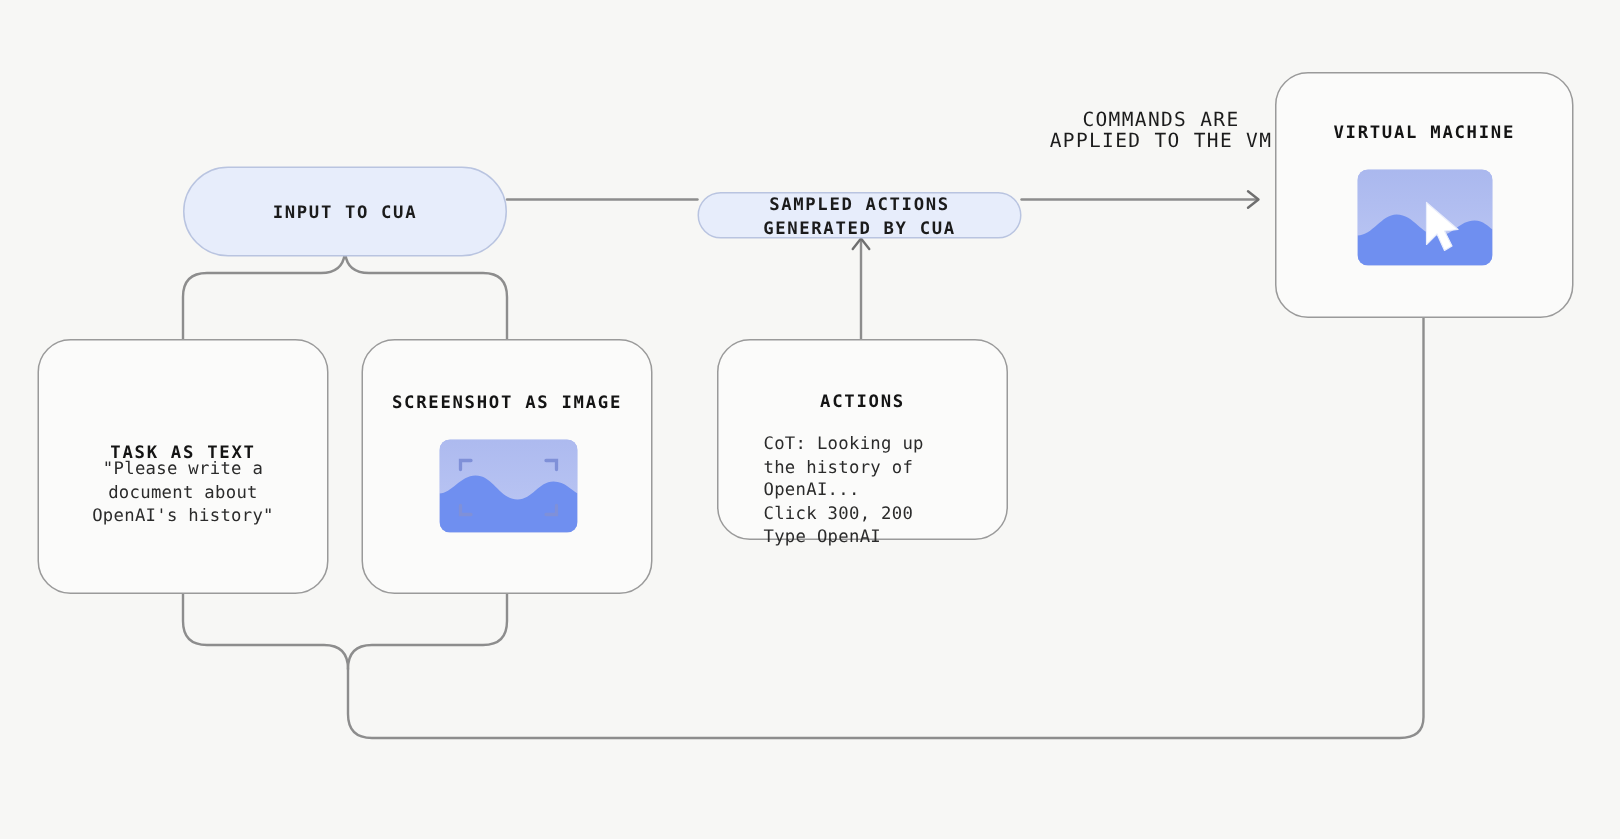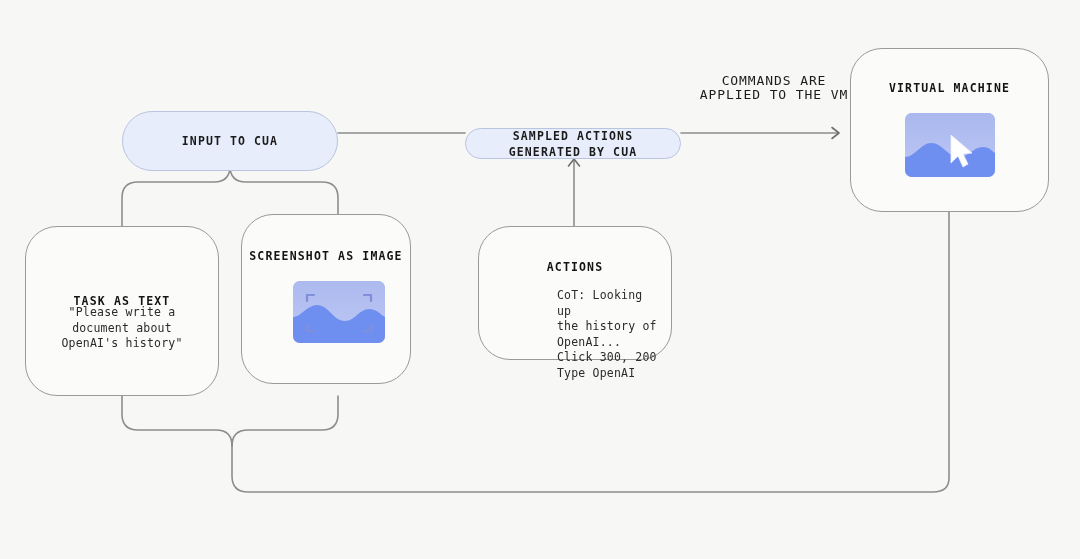--- a/index.html
+++ b/index.html
@@ -53,21 +53,21 @@
     letter-spacing: 1.1px;
     line-height: 16px;
     box-sizing: border-box;
   }
 
   
   .card {
     position: absolute;
     background: #fbfbfa;
     border: 1.4px solid #9a9a9a;
-    border-radius: 32px;
+    border-radius: 22px;
     box-sizing: border-box;
   }
   .card-title {
     position: absolute;
     left: 0; right: 0;
     text-align: center;
     font-weight: bold;
     font-size: 11.5px;
     letter-spacing: 1.15px;
     color: #141414;
@@ -79,21 +79,20 @@
     font-size: 11.5px;
     line-height: 15.5px;
     color: #2b2b2b;
     letter-spacing: 0.2px;
     white-space: pre-line;
   }
   .card-body.left {
     text-align: left;
     left: 30px;
     right: 10px;
-    margin-left: 48px;
   }
 
   
   .edge-label {
     position: absolute;
     text-align: center;
     font-size: 13px;
     line-height: 14px;
     letter-spacing: 0.9px;
     color: #1c1c1c;
@@ -167,21 +166,21 @@
   <div class="edge-label" style="left:694px; top:74px; width:160px;">COMMANDS ARE
 APPLIED TO THE VM</div>
 
   <div class="card" style="left:25px; top:226px; width:194px; height:170px;">
     <div class="card-title" style="top:35px;margin-top:32px;">TASK AS TEXT</div>
     <div class="card-body" style="top:78px;">"Please write a
 document about
 OpenAI's history"</div>
   </div>
 
-  <div class="card" style="left:241px; top:214px; width:170px; height:170px;">
+  <div class="card" style="left:241px; top:226px; width:194px; height:170px;">
     <div class="card-title" style="top:34px;">SCREENSHOT AS IMAGE</div>
 
     <div class="thumb" style="left:51px; top:66px; width:92px; height:62px;">
       <svg viewBox="0 0 92 62" preserveAspectRatio="none">
         <defs>
           <linearGradient id="ssSky" x1="0" y1="0" x2="0" y2="1">
             <stop offset="0%" stop-color="#adbaef"></stop>
             <stop offset="100%" stop-color="#bdc8f4"></stop>
           </linearGradient>
         </defs>

